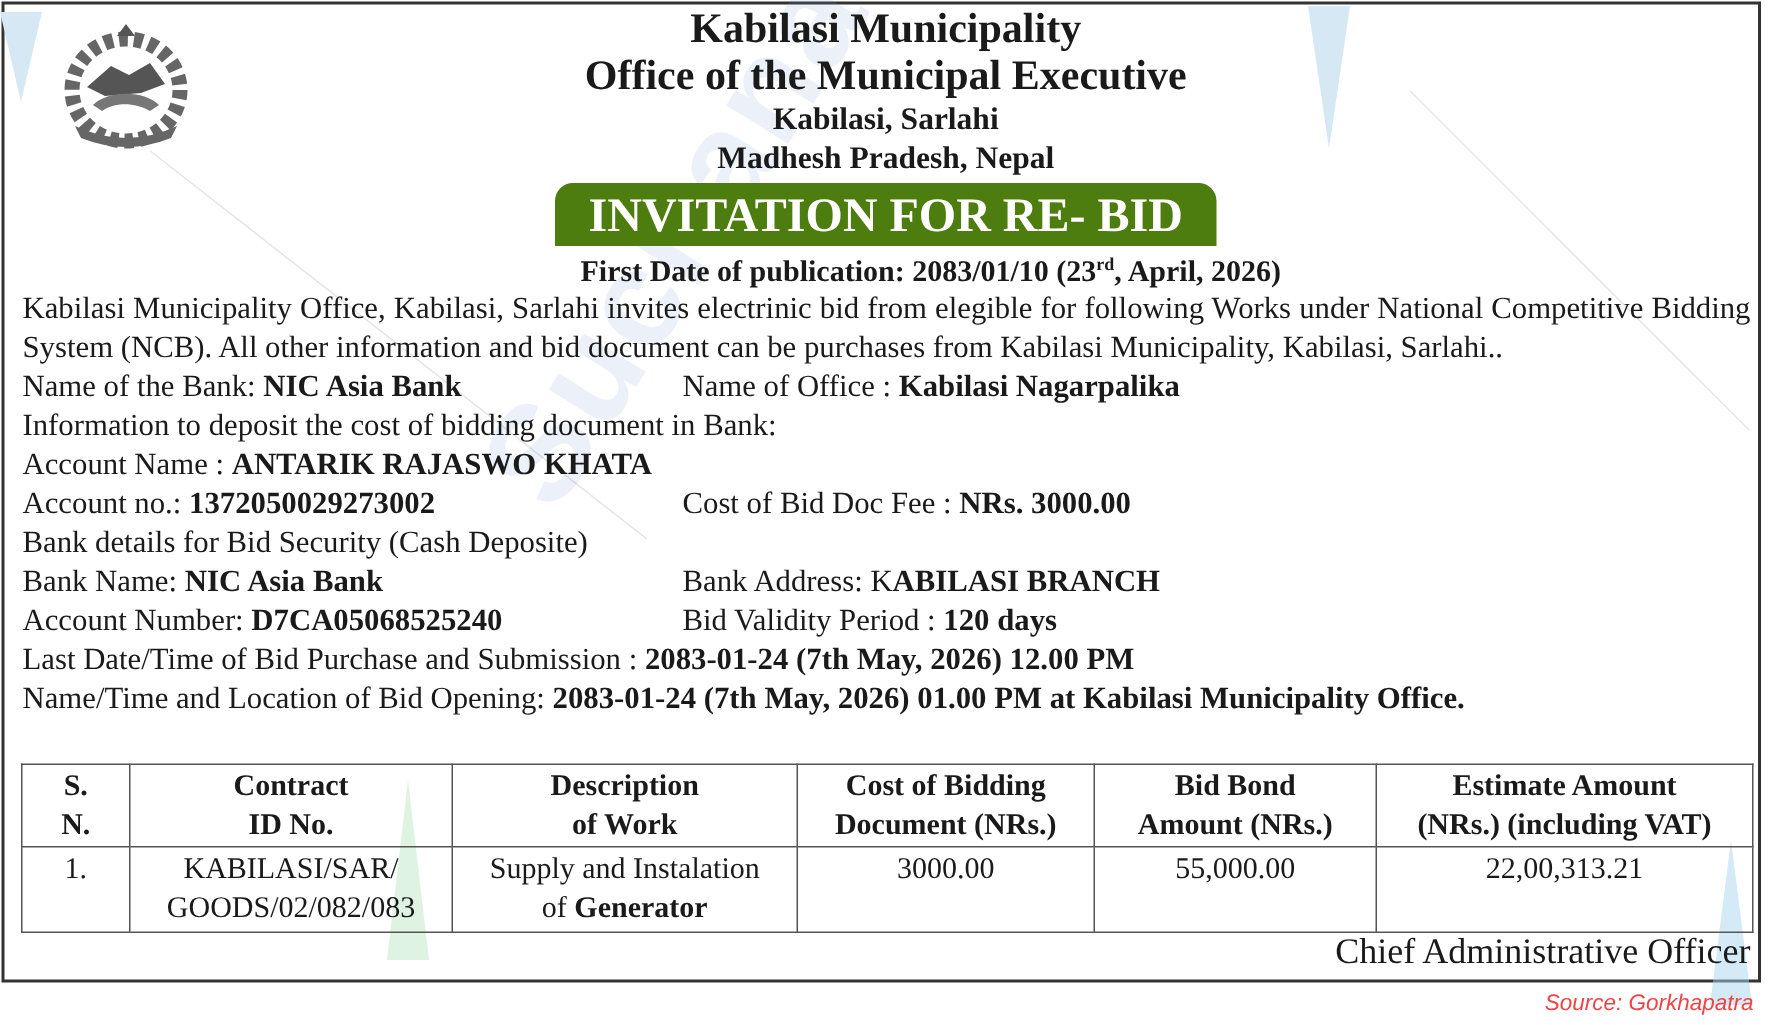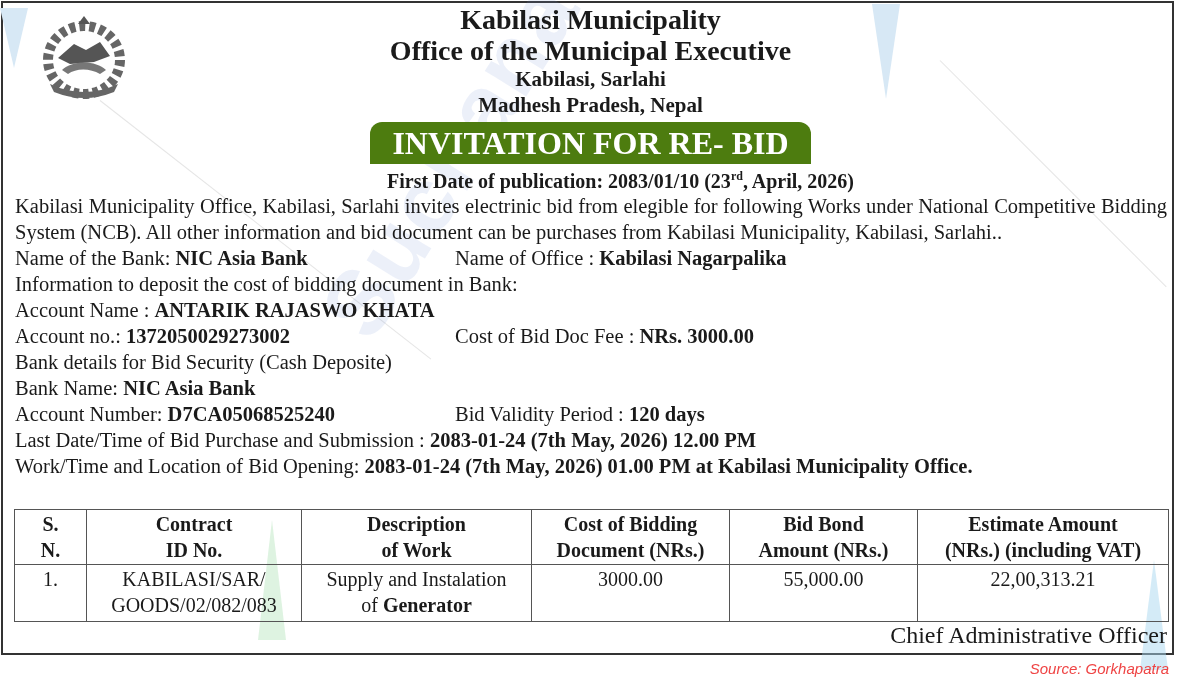--- a/index.html
+++ b/index.html
@@ -76,30 +76,31 @@
   <div class="row">
     <span>Account Name  : </span><b>ANTARIK RAJASWO KHATA</b>
   </div>
   <div class="row">
     <span>Account no.: </span><b>1372050029273002</b>
     <span class="col2"><span>Cost of Bid Doc Fee : </span><b>NRs. 3000.00</b></span>
   </div>
   <div class="row"><span>Bank details for Bid Security (Cash Deposite)</span></div>
   <div class="row">
     <span>Bank Name: </span><b>NIC Asia Bank</b>
+    <span class="col2"><span>Bank Address: K</span><b>ABILASI BRANCH</b></span>
   </div>
   <div class="row">
     <span>Account Number: </span><b>D7CA05068525240</b>
     <span class="col2"><span>Bid Validity Period : </span><b>120 days</b></span>
   </div>
   <div class="row">
     <span>Last Date/Time of Bid Purchase and Submission : </span><b>2083-01-24 (7th May, 2026) 12.00 PM</b>
   </div>
   <div class="row">
-    <span>Work/Time and Location of Bid Opening: </span><b>2083-01-24 (7th May, 2026) 01.00 PM at Kabilasi Municipality Office.</b>
+    <span>Name/Time and Location of Bid Opening: </span><b>2083-01-24 (7th May, 2026) 01.00 PM at Kabilasi Municipality Office.</b>
   </div>
 </div>
 
 <table class="bids">
   <colgroup>
     <col style="width:72px">
       <col style="width:215px">
       <col style="width:230px">
       <col style="width:198px">
       <col style="width:188px">

